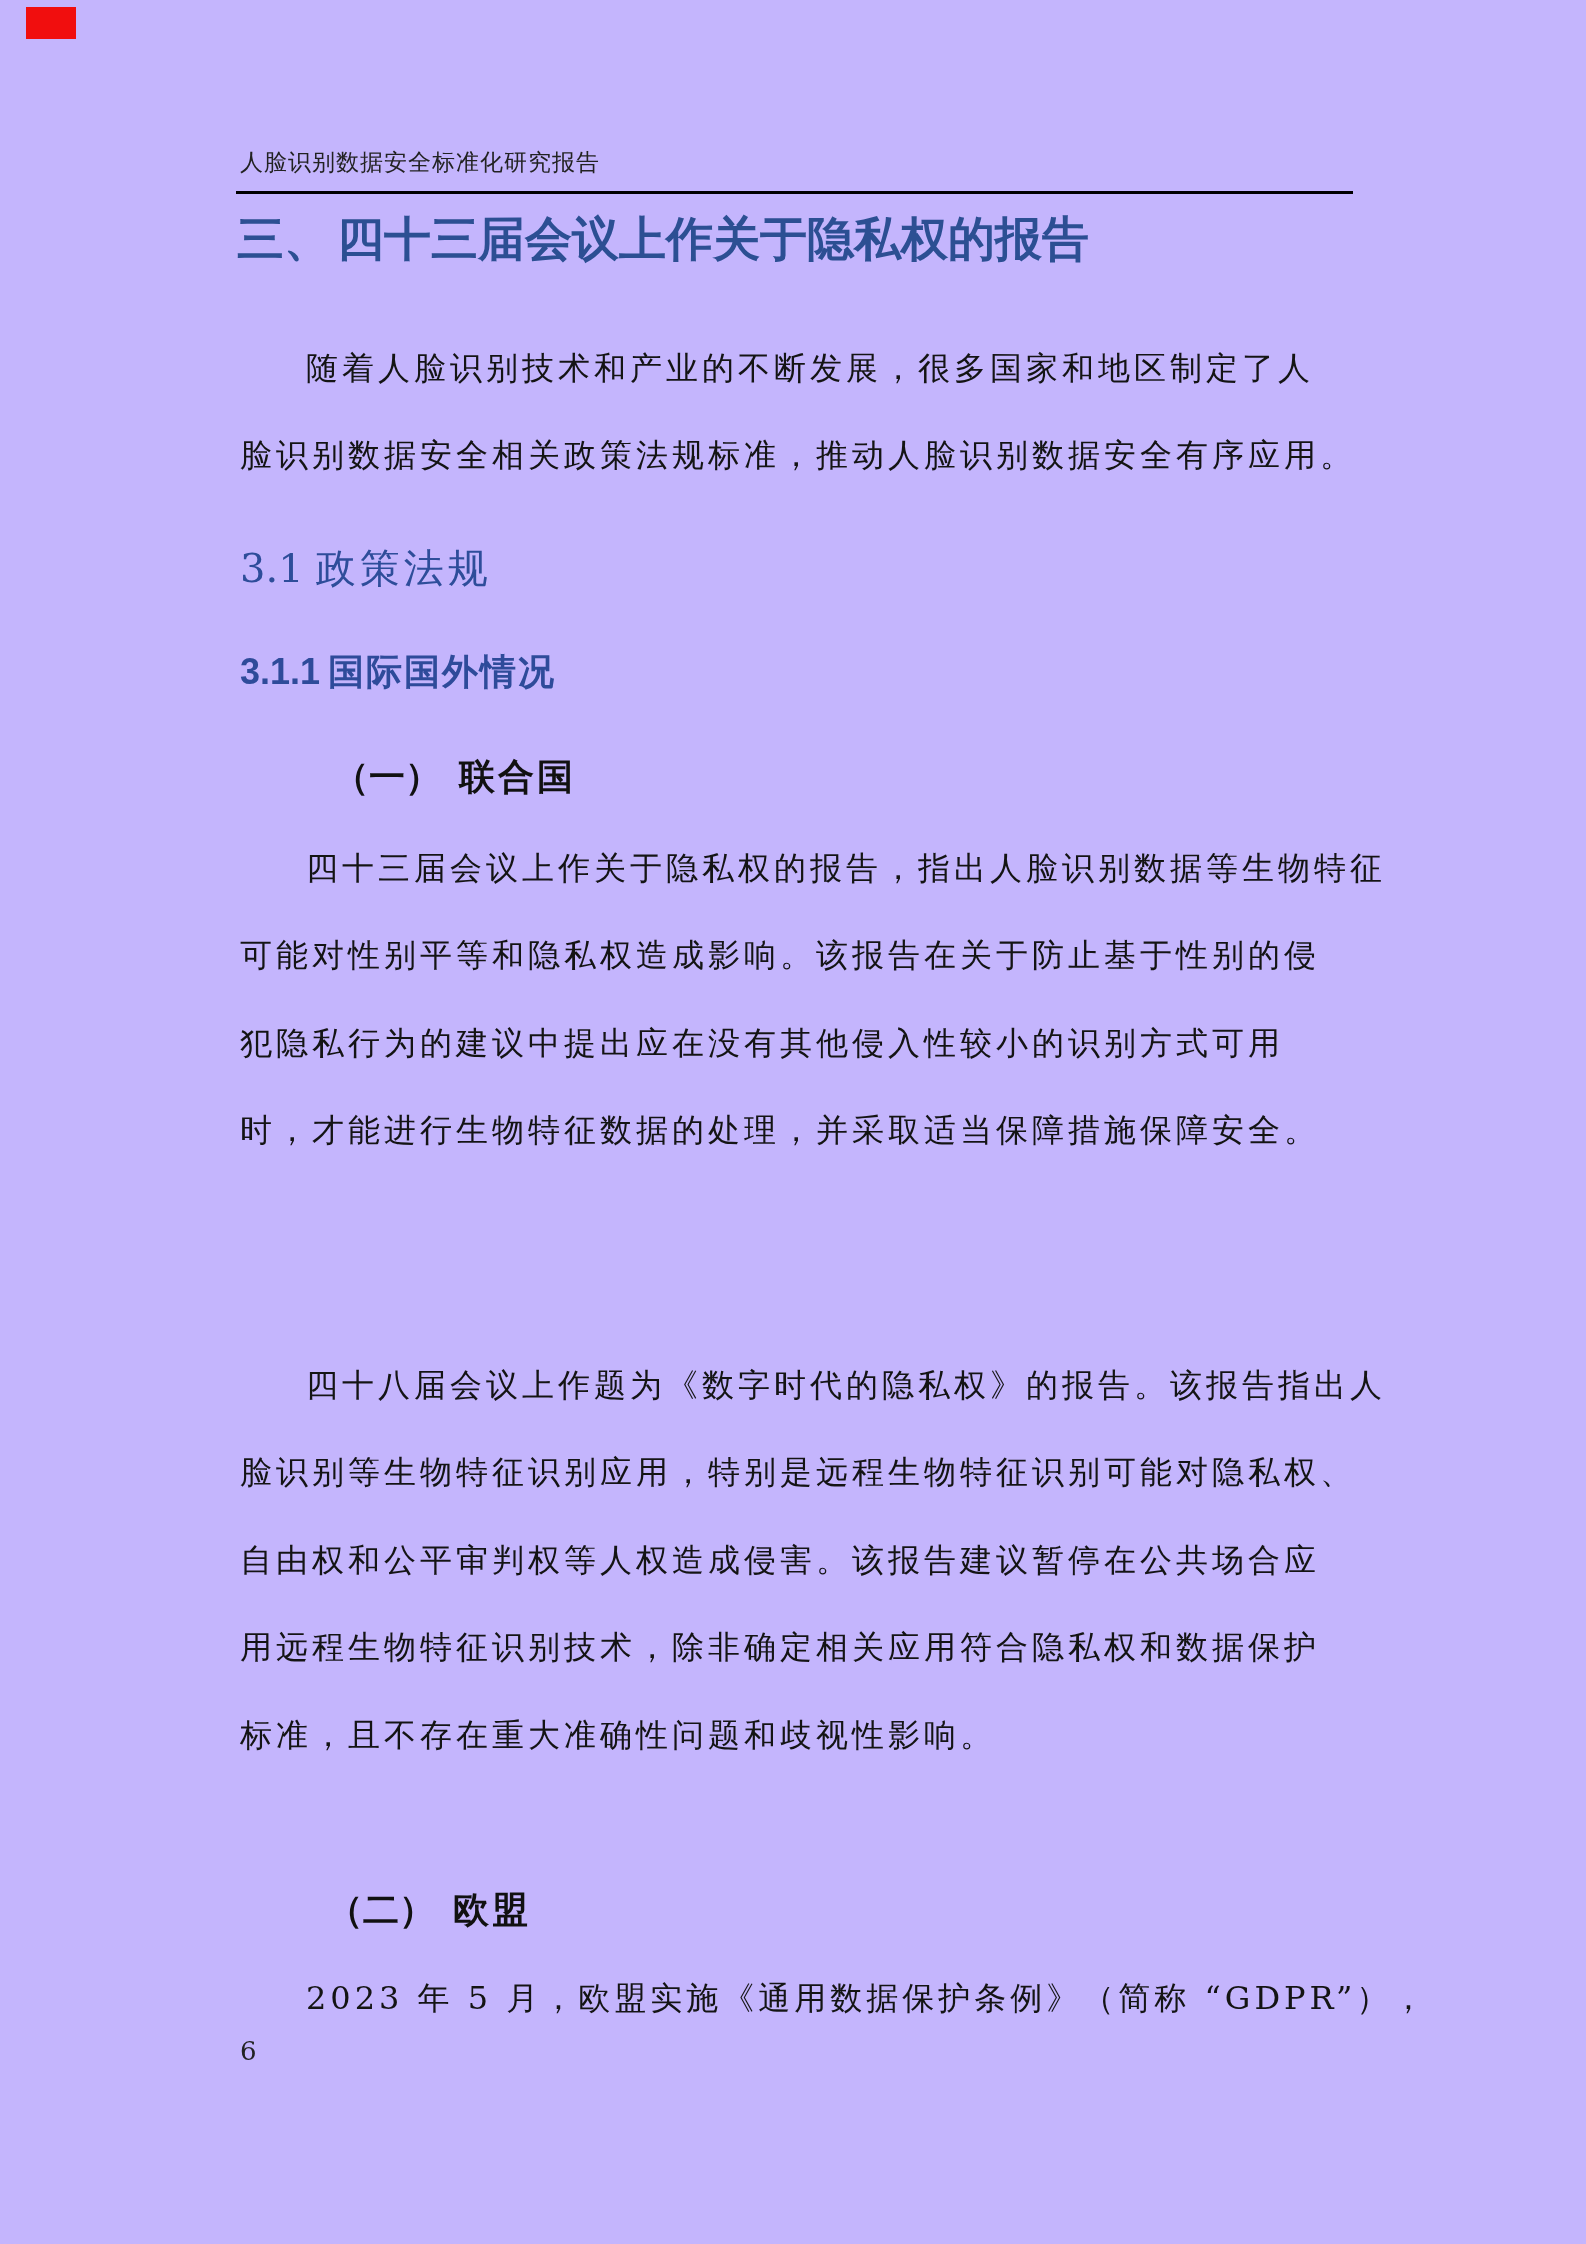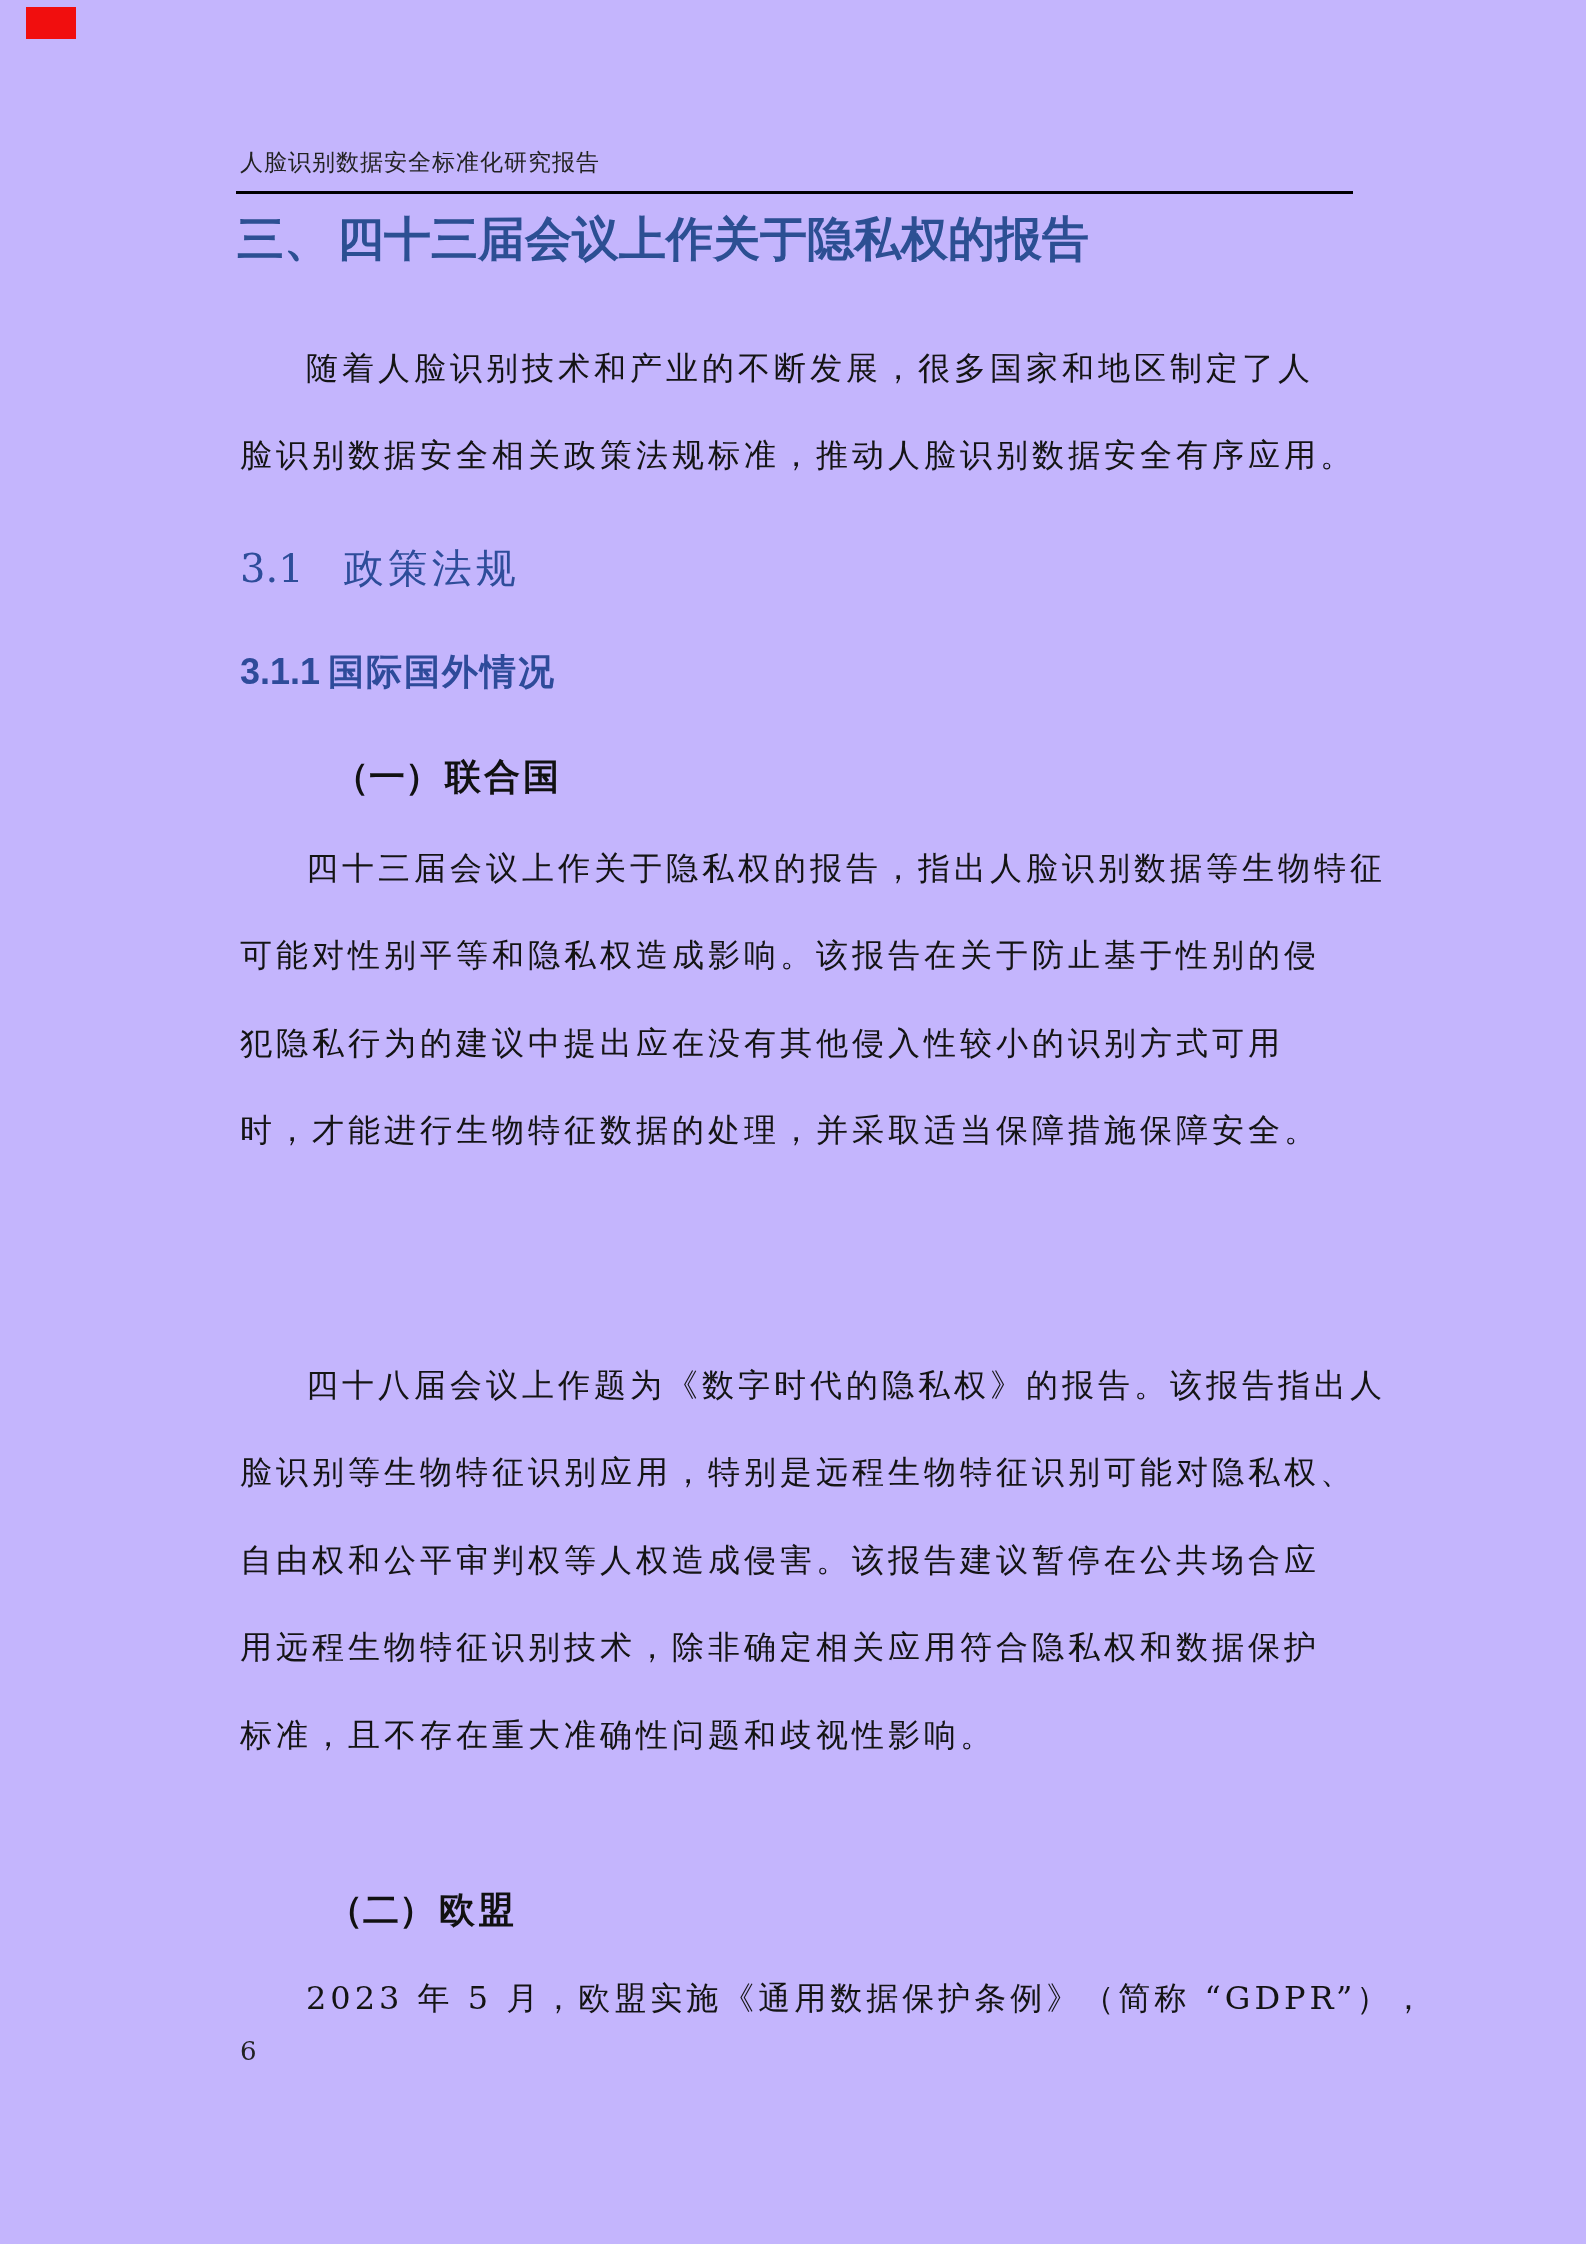--- a/index.html
+++ b/index.html
@@ -38,40 +38,40 @@
     white-space:nowrap;
   }
   .h1 .h1-num{margin-right:6px;}
 
   .h2{
     left:240px;top:545px;
     font-size:40px;line-height:46px;
     color:#2e4d9a;
     white-space:nowrap;
   }
-  .h2 .h2-title{margin-left:40px;letter-spacing:4px;}
+  .h2 .h2-title{margin-left:12px;letter-spacing:4px;}
 
   .h3{
     left:240px;top:650px;
     font-family:"Liberation Sans","DejaVu Sans",sans-serif;
     font-weight:700;
     font-size:36px;line-height:44px;
     color:#2e4b9a;
     white-space:nowrap;
   }
   .h3 .h3-num{margin-right:8px;}
   .h3 .h3-title{letter-spacing:2px;}
 
   .sub-item{
     font-weight:700;
     font-size:36px;line-height:42px;
     color:#111111;
     white-space:nowrap;
   }
-  .sub-item .sub-title{margin-left:4px;letter-spacing:3px;}
+  .sub-item .sub-title{margin-left:18px;letter-spacing:3px;}
   .sub-un{left:333px;top:755px;}
   .sub-eu{left:327px;top:1888px;}
 
   .para{
     left:240px;width:1125px;
     font-size:32px;
     color:#141414;
   }
   .para > div{
     height:87.4px;line-height:87.4px;

